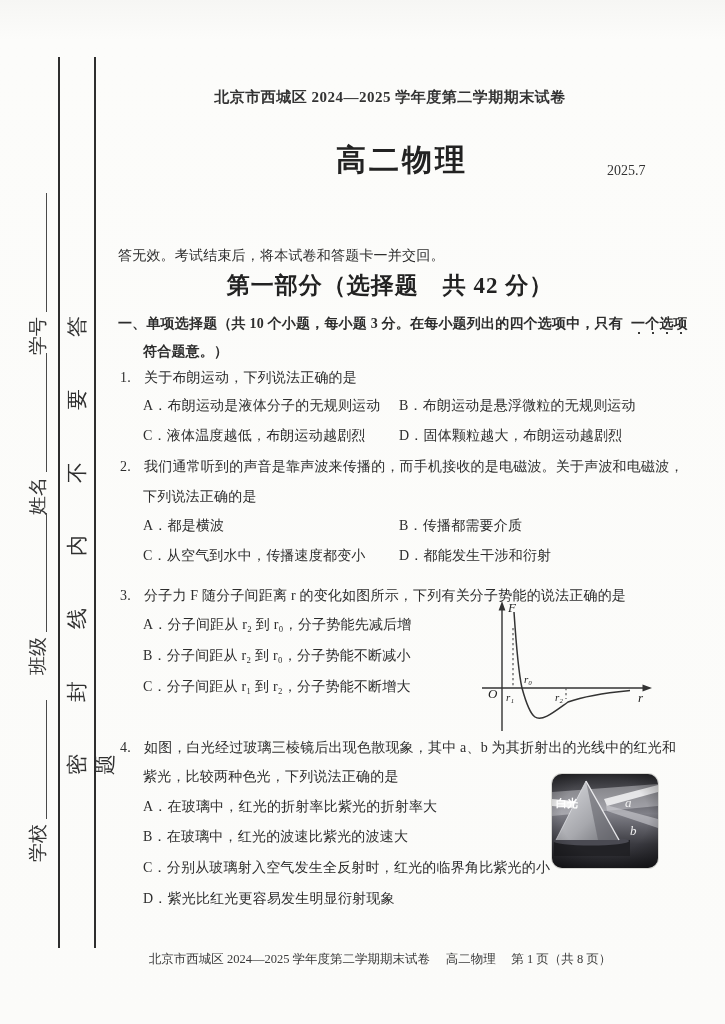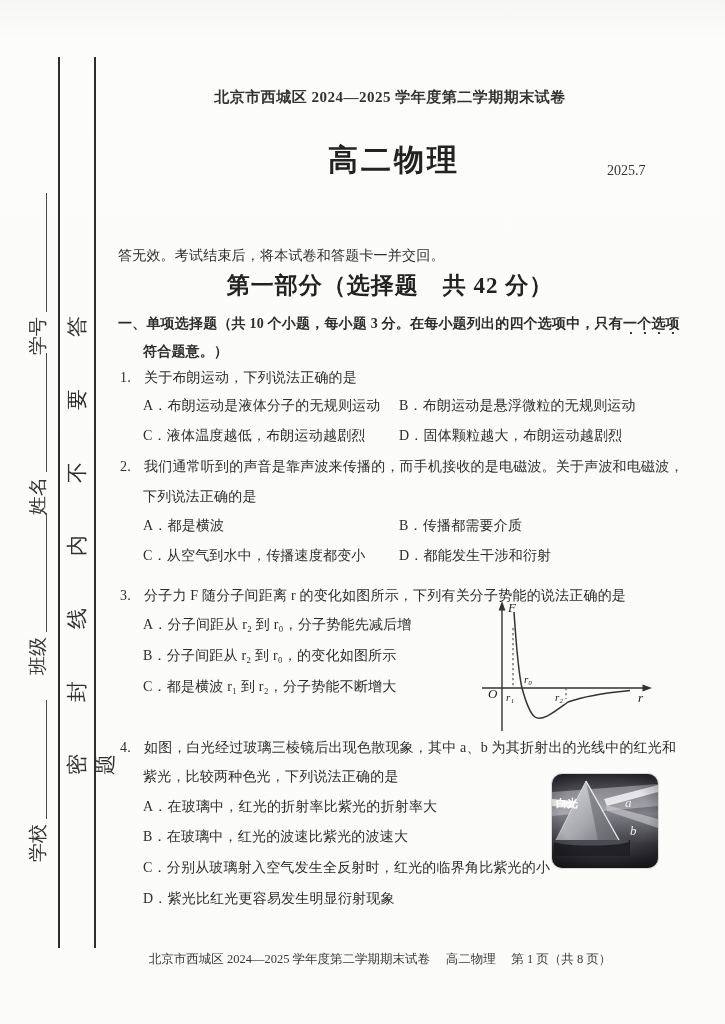--- a/index.html
+++ b/index.html
@@ -19,31 +19,32 @@
   }
   .field {
     position:absolute; left:26px; width:164px; height:24px;
     transform:rotate(-90deg); transform-origin:0 0;
     display:flex; align-items:flex-end;
   }
   .field .flabel { font-size:19px; color:#333; line-height:24px; }
   .field .fline { flex:1; margin:0 2px 3px 5px; border-bottom:1.6px solid #4a4a4a; height:1px; }
   
   .h-exam { left:100px; top:88px; width:580px; text-align:center; font-size:15px; font-weight:600; color:#333; letter-spacing:.5px; }
-  .h-subject { left:104px; top:140px; width:580px; text-align:center;
+  .h-subject { left:112px; top:140px; width:580px; text-align:center;
     font-family:Liberation Sans, sans-serif; font-weight:700; font-size:30px; letter-spacing:3px; color:#222; }
   .h-date { left:607px; top:163px; font-size:14px; color:#333; }
   .notice { font-size:14px; color:#2e2e2e; letter-spacing:.2px; }
   
   .part-head { left:100px; top:270px; width:580px; text-align:center; font-size:23px; font-weight:700; color:#222; letter-spacing:1px; }
   .bold { font-weight:700; }
   .em-dots {
     background-image:radial-gradient(circle,#3a3a3a 1.2px,rgba(0,0,0,0) 1.5px);
     background-size:14px 4px; background-repeat:repeat-x; background-position:1px 100%;
     padding-bottom:4px;
+    margin-left:8px;
   }
   
   .qline { font-size:14px; color:#2d2d2d; letter-spacing:.2px; }
   .qnum { display:inline-block; min-width:16px; margin-right:8px; }
   
   .graph-box { left:478px; top:598px; }
   .photo-box { left:552px; top:774px; width:106px; height:94px; border-radius:10px; overflow:hidden; box-shadow:0 0 0 1px #d8d8d4; }
   .footer { left:80px; top:951px; width:600px; text-align:center; font-size:12.5px; color:#3a3a3a; }
 </style>
 </head>
@@ -97,22 +98,22 @@
   <div class="abs qline" style="left:143px; top:488px;">下列说法正确的是</div>
   <div class="abs qline" style="left:143px; top:517px;">A．都是横波</div>
   <div class="abs qline" style="left:399px; top:517px;">B．传播都需要介质</div>
   <div class="abs qline" style="left:143px; top:547px;">C．从空气到水中，传播速度都变小</div>
   <div class="abs qline" style="left:399px; top:547px;text-align:right;">D．都能发生干涉和衍射</div>
 
   <div class="abs qline" style="left:120px; top:587px;">
     <span class="qnum">3.</span><span>分子力 F 随分子间距离 r 的变化如图所示，下列有关分子势能的说法正确的是</span>
   </div>
   <div class="abs qline" style="left:143px; top:616px;">A．分子间距从 r₂ 到 r₀，分子势能先减后增</div>
-  <div class="abs qline" style="left:143px; top:647px;">B．分子间距从 r₂ 到 r₀，的变化如图所示</div>
-  <div class="abs qline" style="left:143px; top:678px;">C．都是横波 r₁ 到 r₂，分子势能不断增大</div>
+  <div class="abs qline" style="left:143px; top:647px;">B．分子间距从 r₂ 到 r₀，分子势能不断减小</div>
+  <div class="abs qline" style="left:143px; top:678px;">C．分子间距从 r₁ 到 r₂，分子势能不断增大</div>
 
   <div class="abs graph-box">
     <svg width="180" height="145" viewBox="0 0 180 145">
       <line x1="24" y1="10" x2="24" y2="133" stroke="#333" stroke-width="1.4"></line>
       <polygon points="24,3 20.6,12.5 27.4,12.5" fill="#333"></polygon>
       <line x1="4" y1="90" x2="168" y2="90" stroke="#333" stroke-width="1.4"></line>
       <polygon points="174,90 164.5,86.6 164.5,93.4" fill="#333"></polygon>
       <line x1="35" y1="30" x2="35" y2="90" stroke="#555" stroke-width="1.2" stroke-dasharray="2.2,2.8"></line>
       <line x1="88" y1="90" x2="88" y2="101" stroke="#555" stroke-width="1.2" stroke-dasharray="2.2,2.8"></line>
       <path d="M36,14 C38,44 41,77 44,90 C47,101 51,115 57,119 C64,124 76,114 90,104 C112,96 136,94 152,92.5" fill="none" stroke="#333" stroke-width="1.5"></path>

